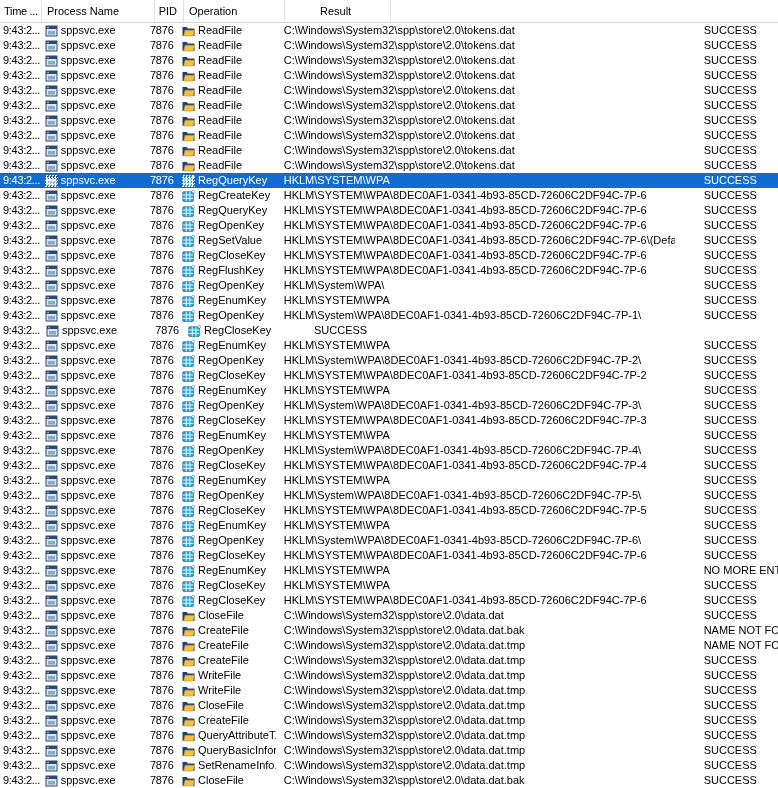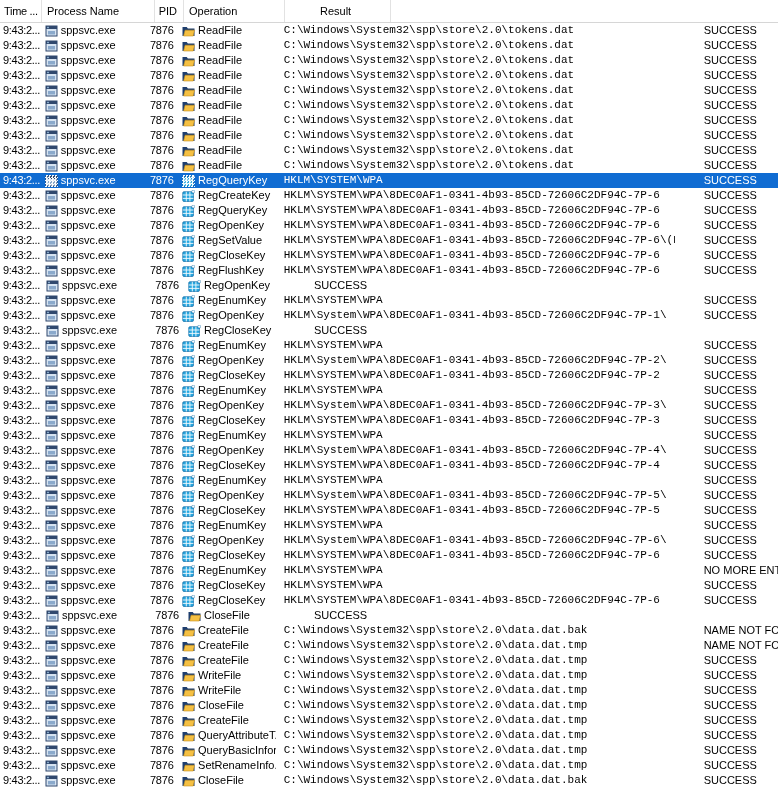--- a/index.html
+++ b/index.html
@@ -24,21 +24,21 @@
   .c-op      { width:101px; }
   .c-path    { width:413px; }
   .c-result  { width:80px;margin-left:26px; }
   
   .rows { position:relative; }
   .row { display:flex; height:15px; line-height:15px; white-space:nowrap; background:#fff; }
   .cell { box-sizing:border-box; overflow:hidden; white-space:nowrap; }
   .cell.c-time { padding-left:3px; letter-spacing:-0.3px; }
   .cell.c-process, .cell.c-op { display:flex; align-items:center; padding-left:4px; }
   .cell.c-pid { text-align:right; padding-right:5px; letter-spacing:-0.2px; }
-  .cell.c-path { padding-left:8px;font-family:Liberation Mono, monospace; }
+  .cell.c-path { padding-left:8px; }
   .cell.c-result { padding-left:3px; }
   .icon { width:13px; height:12px; flex:0 0 13px; margin-right:3px; position:relative; display:inline-block; }
   .icon svg { display:block; }
   .row.selected { background:#106cd2; color:#fff; }
   
   .row.selected .icon::after { content:""; position:absolute; inset:0;
     background: conic-gradient(rgba(255,255,255,.95) 25%, transparent 0 50%,
       rgba(255,255,255,.95) 0 75%, transparent 0); background-size:3px 3px; }
 </style>
 </head>
@@ -519,20 +519,21 @@
         <div class="cell c-op">
           <span class="icon">
             <svg width="13" height="12" viewBox="0 0 13 12">
               <rect x="0.8" y="1.8" width="10.6" height="9.6" rx="1" fill="#29a8e0" stroke="#146fa8" stroke-width="0.8"></rect>
               <path d="M0.8 5 H11.4 M0.8 8.4 H11.4 M4.3 1.8 V11.4 M7.9 1.8 V11.4" stroke="#ffffff" stroke-width="0.9" opacity="0.95"></path>
               <circle cx="11.2" cy="1.6" r="1.5" fill="#ffffff" stroke="#146fa8" stroke-width="0.5"></circle>
             </svg>
           </span>
           <span>RegOpenKey</span>
         </div>
+        <div class="cell c-path">HKLM\System\WPA\</div>
         <div class="cell c-result">SUCCESS</div>
       </div>
       <div class="row">
         <div class="cell c-time">9:43:2...</div>
         <div class="cell c-process">
           <span class="icon">
             <svg width="13" height="12" viewBox="0 0 13 12">
               <rect x="1" y="1" width="11" height="10" fill="#d7e4f2" stroke="#30486e" stroke-width="1"></rect>
               <rect x="1" y="1" width="11" height="3" fill="#30486e"></rect>
               <rect x="2.2" y="1.8" width="1.6" height="1.4" fill="#9fc2e2"></rect>
@@ -1110,20 +1111,21 @@
         <div class="cell c-pid">7876</div>
         <div class="cell c-op">
           <span class="icon">
             <svg width="13" height="12" viewBox="0 0 13 12">
               <path d="M0.5 11 V2 H4.7 L5.9 3.6 H12.5 V11 Z" fill="#1e3e6e"></path>
               <path d="M1.6 11 L3.1 5.2 H12.5 L11.2 11 Z" fill="#f5c043" stroke="#c9921c" stroke-width="0.6"></path>
             </svg>
           </span>
           <span>CloseFile</span>
         </div>
+        <div class="cell c-path">C:\Windows\System32\spp\store\2.0\data.dat</div>
         <div class="cell c-result">SUCCESS</div>
       </div>
       <div class="row">
         <div class="cell c-time">9:43:2...</div>
         <div class="cell c-process">
           <span class="icon">
             <svg width="13" height="12" viewBox="0 0 13 12">
               <rect x="1" y="1" width="11" height="10" fill="#d7e4f2" stroke="#30486e" stroke-width="1"></rect>
               <rect x="1" y="1" width="11" height="3" fill="#30486e"></rect>
               <rect x="2.2" y="1.8" width="1.6" height="1.4" fill="#9fc2e2"></rect>

